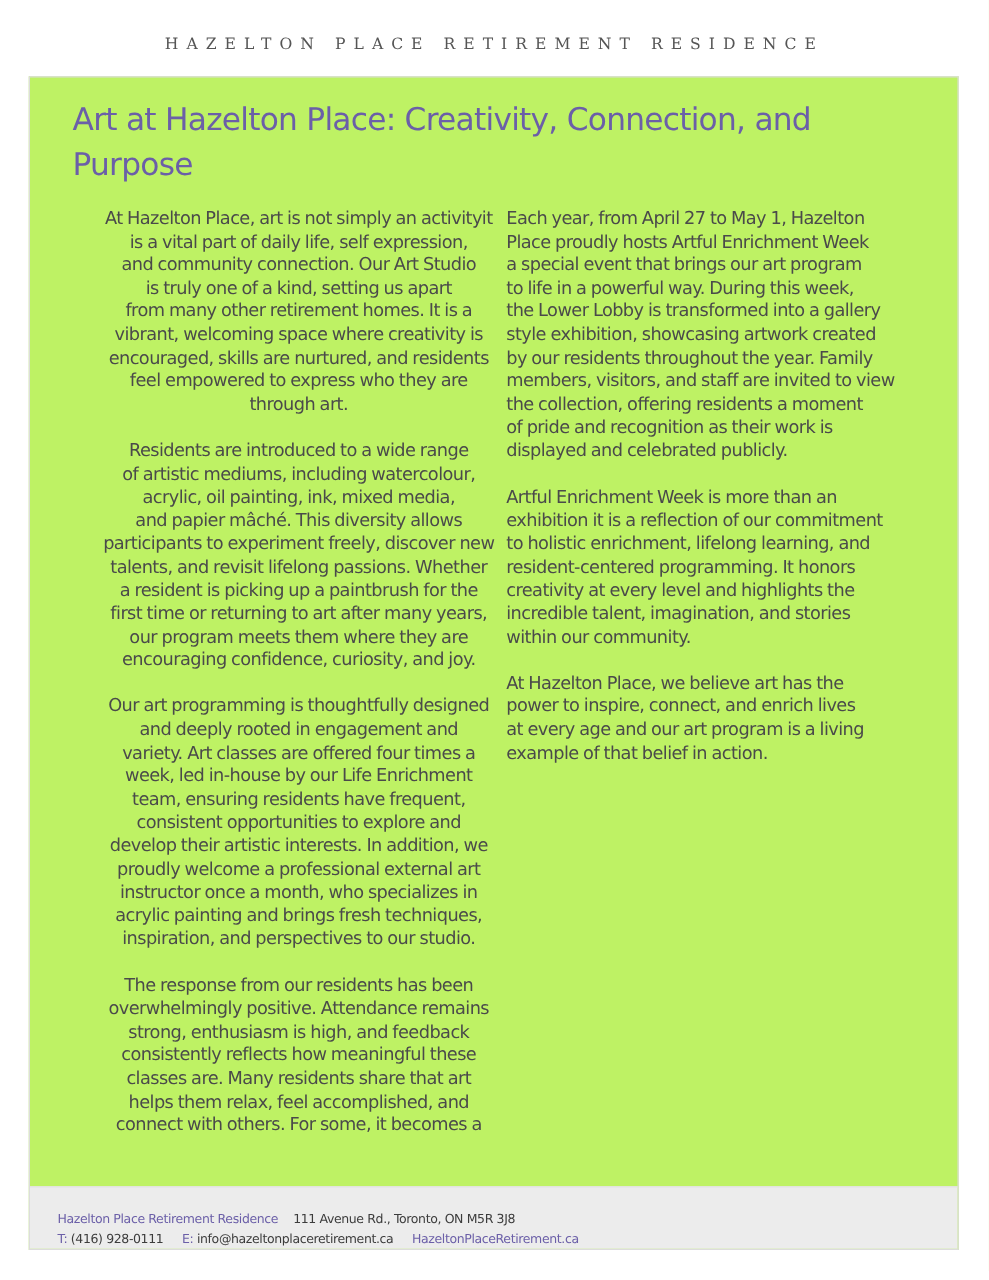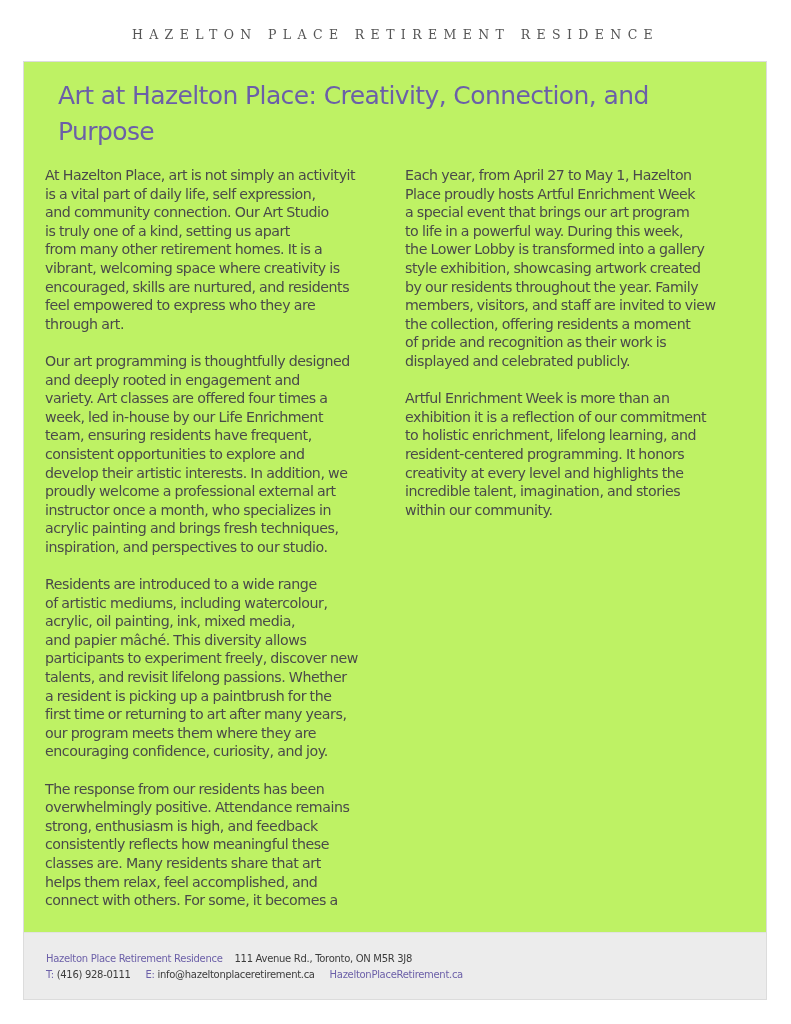--- a/index.html
+++ b/index.html
@@ -52,32 +52,32 @@
   .col {
     position: absolute;
     top: 104px;
     font-family: "DejaVu Sans", sans-serif;
     font-size: 14.2px;
     line-height: 18.6px;
     color: #4a4a4a;
     letter-spacing: -0.45px;
     word-spacing: -0.5px;
   }
-  .col-left { left: 21px; width: 330px; }
+  .col-left { left: 50px; width: 330px; text-align: center; }
   .col-right { left: 381px; width: 335px; }
   .col p {
     margin: 0 0 18.6px 0;
     white-space: pre-line;
   }
   .footer {
     position: absolute;
     left: 0;
     bottom: 0;
     width: 100%;
-    height: 67px;
+    height: 50px;
     background: #ececec;
     border-top: 1px solid #e2e2e2;
     box-sizing: border-box;
     font-family: "DejaVu Sans", sans-serif;
     font-size: 10px;
     letter-spacing: -0.3px;
     color: #3c3c3c;
   }
   .footer-line1 {
     position: absolute;
@@ -111,41 +111,41 @@
   <div class="col col-left">
     <p>At Hazelton Place, art is not simply an activityit
 is a vital part of daily life, self expression,
 and community connection. Our Art Studio
 is truly one of a kind, setting us apart
 from many other retirement homes. It is a
 vibrant, welcoming space where creativity is
 encouraged, skills are nurtured, and residents
 feel empowered to express who they are
 through art.</p>
+    <p>Residents are introduced to a wide range
+of artistic mediums, including watercolour,
+acrylic, oil painting, ink, mixed media,
+and papier mâché. This diversity allows
+participants to experiment freely, discover new
+talents, and revisit lifelong passions. Whether
+a resident is picking up a paintbrush for the
+first time or returning to art after many years,
+our program meets them where they are
+encouraging confidence, curiosity, and joy.</p>
     <p>Our art programming is thoughtfully designed
 and deeply rooted in engagement and
 variety. Art classes are offered four times a
 week, led in-house by our Life Enrichment
 team, ensuring residents have frequent,
 consistent opportunities to explore and
 develop their artistic interests. In addition, we
 proudly welcome a professional external art
 instructor once a month, who specializes in
 acrylic painting and brings fresh techniques,
 inspiration, and perspectives to our studio.</p>
-    <p>Residents are introduced to a wide range
-of artistic mediums, including watercolour,
-acrylic, oil painting, ink, mixed media,
-and papier mâché. This diversity allows
-participants to experiment freely, discover new
-talents, and revisit lifelong passions. Whether
-a resident is picking up a paintbrush for the
-first time or returning to art after many years,
-our program meets them where they are
-encouraging confidence, curiosity, and joy.</p>
     <p>The response from our residents has been
 overwhelmingly positive. Attendance remains
 strong, enthusiasm is high, and feedback
 consistently reflects how meaningful these
 classes are. Many residents share that art
 helps them relax, feel accomplished, and
 connect with others. For some, it becomes a</p>
   </div>
 
   <div class="col col-right">
@@ -160,20 +160,24 @@
 the collection, offering residents a moment
 of pride and recognition as their work is
 displayed and celebrated publicly.</p>
     <p>Artful Enrichment Week is more than an
 exhibition it is a reflection of our commitment
 to holistic enrichment, lifelong learning, and
 resident-centered programming. It honors
 creativity at every level and highlights the
 incredible talent, imagination, and stories
 within our community.</p>
+    <p>At Hazelton Place, we believe art has the
+power to inspire, connect, and enrich lives
+at every age and our art program is a living
+example of that belief in action.</p>
   </div>
 
   <div class="footer">
     <div class="footer-line1">
       <span class="footer-name">Hazelton Place Retirement Residence</span><span>111 Avenue Rd., Toronto, ON  M5R 3J8</span>
     </div>
     <div class="footer-line2">
       <span class="purple">T:</span>
       <a class="plain-link">(416) 928-0111</a><span class="gap"></span>
       <span class="purple">E:</span>

